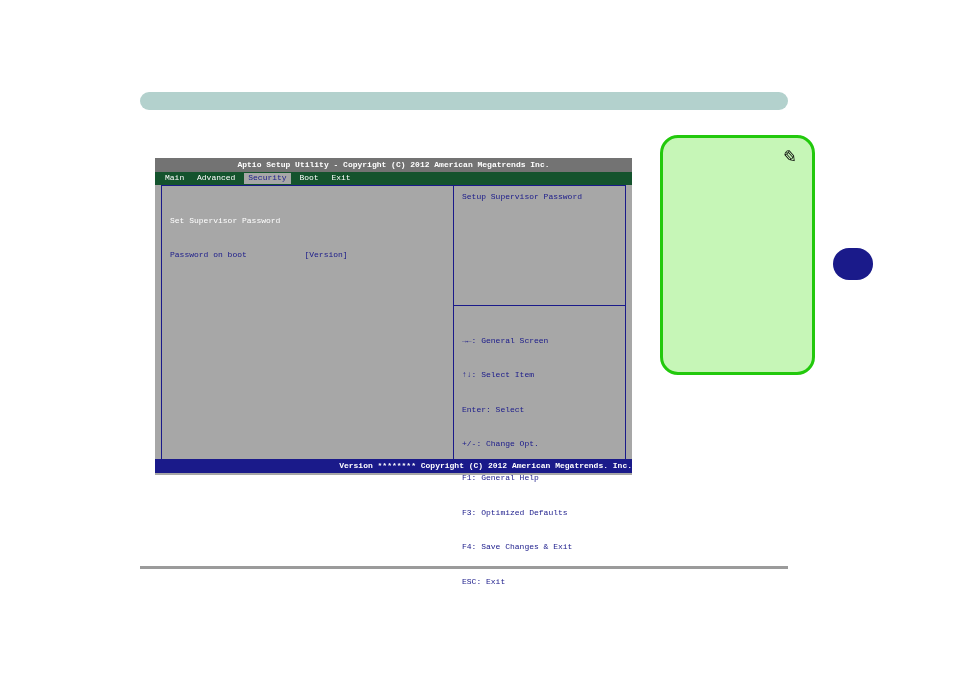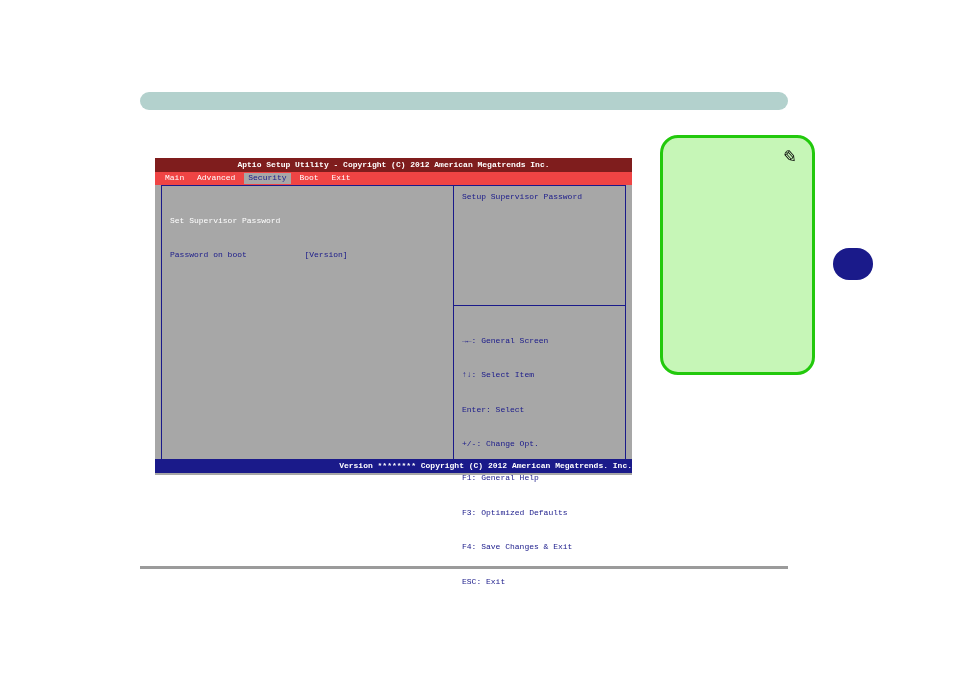--- a/index.html
+++ b/index.html
@@ -24,28 +24,28 @@
     left: 155px;
     top: 158px;
     width: 477px;
     height: 317px;
     background: #a7a7a7;
     font-family: "Courier New", monospace;
     font-size: 8px;
     line-height: 1.3;
   }
   .bios-header {
-    background: #7f1d1d;
+    background: #737373;
     color: #fff;
     text-align: center;
     font-weight: bold;
     padding: 2px 0;
   }
   .bios-menubar {
-    background: #ef4444;
+    background: #14532d;
     color: #fff;
     padding: 1px 6px;
   }
   .bios-tab { display: inline-block; padding: 0 4px; }
   .bios-tab.active { background: #a7a7a7; color: #1a1a8a; }
   .bios-body {
     display: flex;
     height: 280px;
     border-bottom: 1px solid #1a1a8a;
     border-left: 1px solid #1a1a8a;

